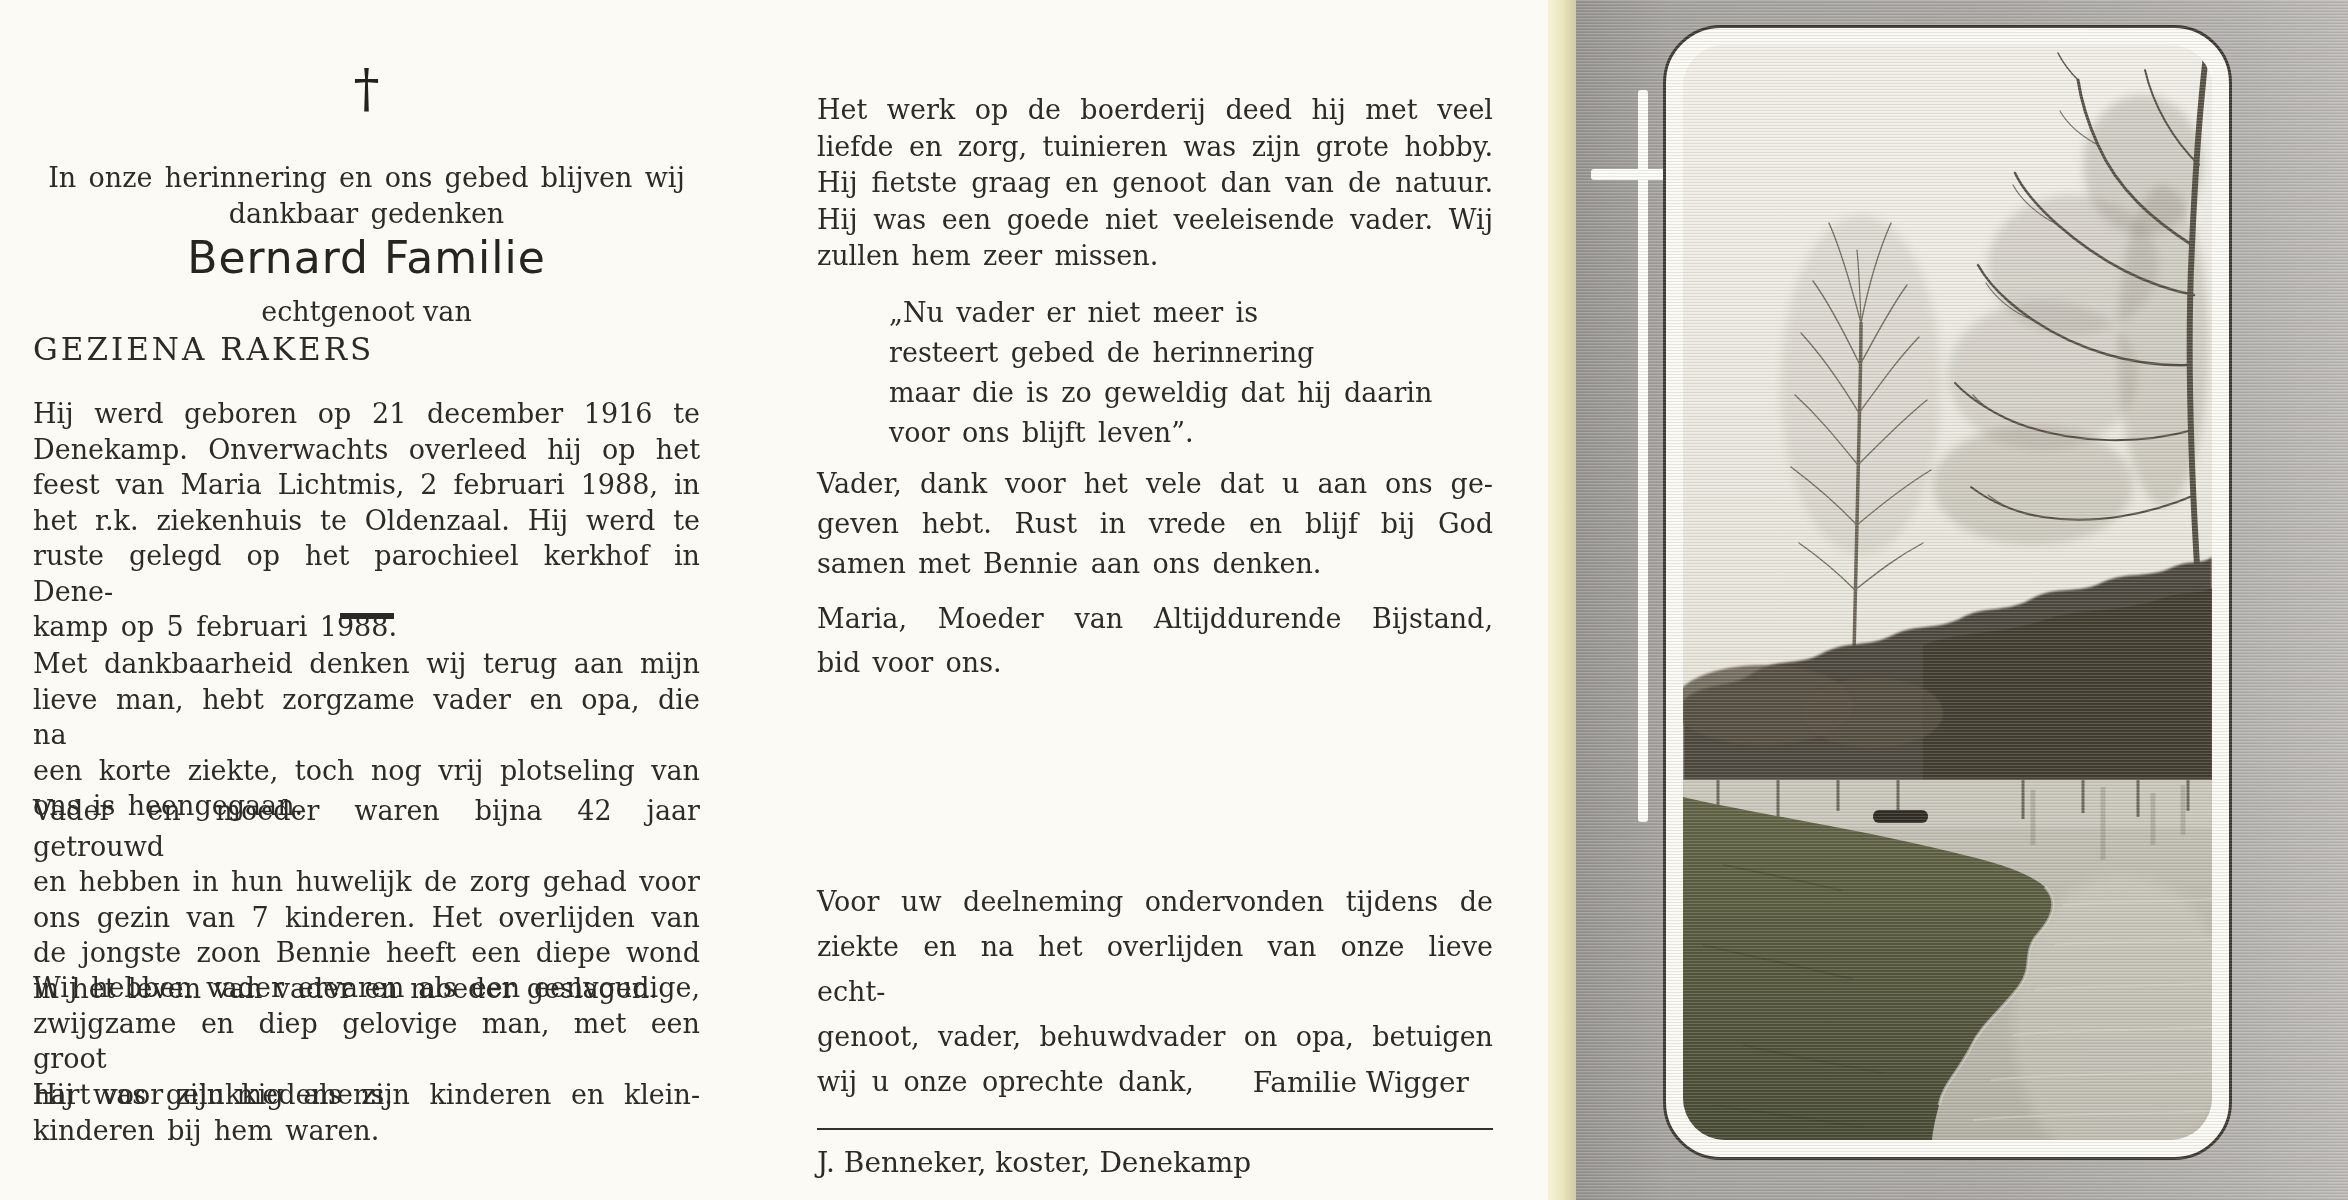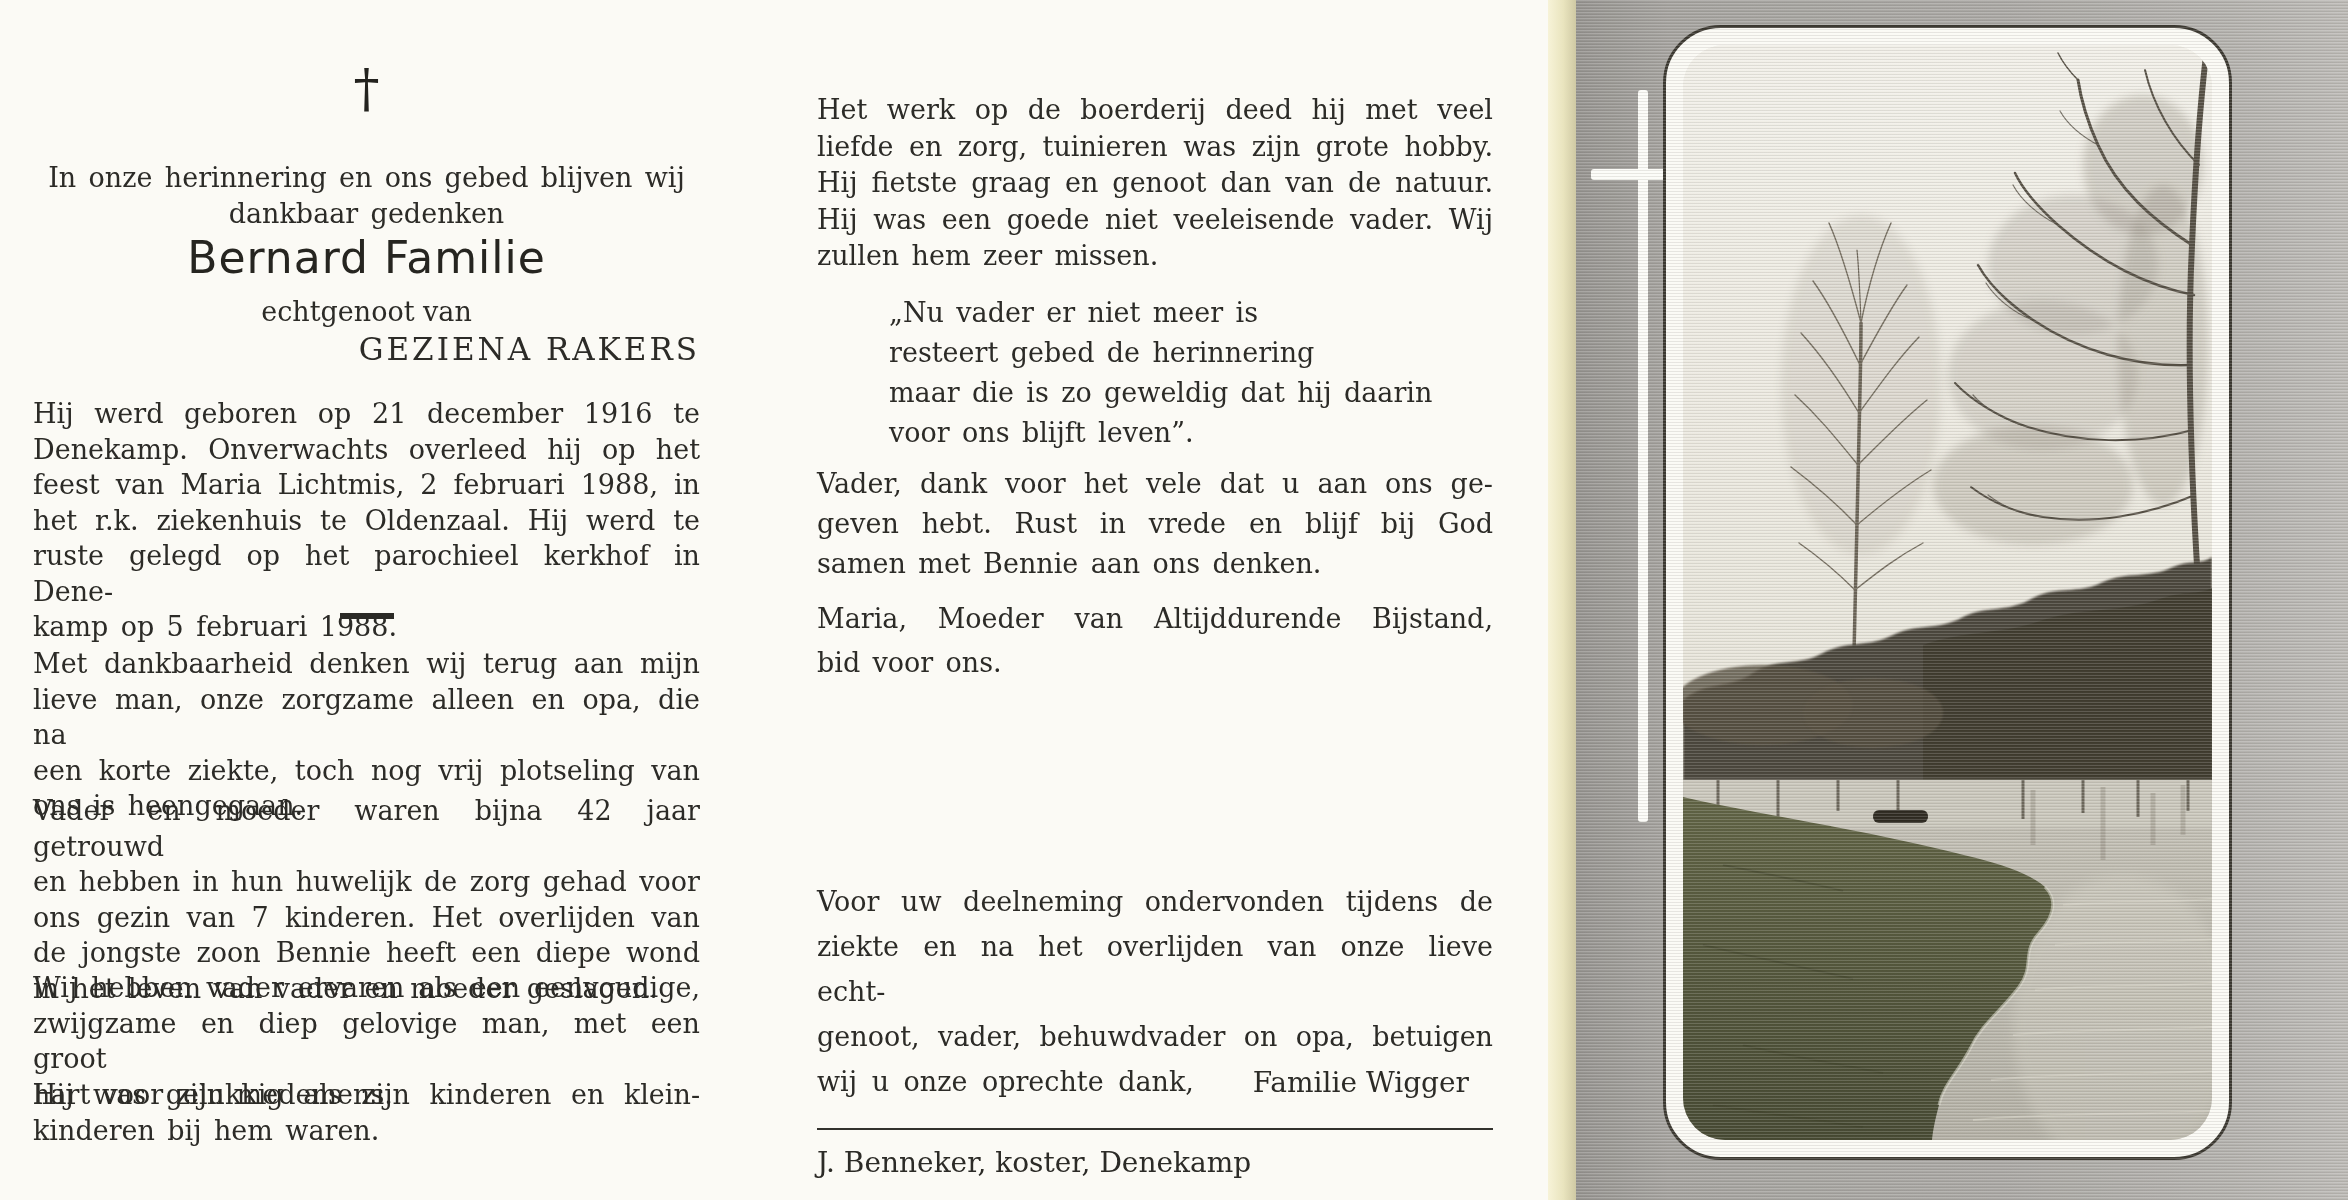--- a/index.html
+++ b/index.html
@@ -16,21 +16,21 @@
     font-size:52px;line-height:52px;color:#23221e;}
 
   .intro-block{position:absolute;top:160px;left:0;width:100%;
     font-size:28px;line-height:37px;}
   .intro-block .tline{text-align:center;}
 
   .name{position:absolute;top:232px;left:0;width:100%;margin:0;text-align:center;
     font-family:"DejaVu Sans","Liberation Sans",sans-serif;font-weight:400;
     font-size:44px;line-height:52px;letter-spacing:1px;color:#262520;}
   .relation{position:absolute;top:296px;left:0;width:100%;text-align:center;font-size:27px;}
-  .spouse{position:absolute;top:331px;left:0;width:100%;text-align:right;
+  .spouse{position:absolute;top:331px;left:0;width:100%;text-align:left;
     font-size:31px;letter-spacing:3px;}
 
   .para{font-size:27px;line-height:35.5px;word-spacing:.14em;}
   .jpara .tline{text-align:justify;text-align-last:justify;}
   .jpara .tline:last-child{text-align-last:left;}
 
   .p-birth{position:absolute;top:396px;left:0;width:100%;}
   .divider{position:absolute;top:613px;left:50%;transform:translateX(-50%);
     width:54px;height:6px;background:#2a2925;}
   .p-memory{position:absolute;top:646px;left:0;width:100%;}
@@ -89,21 +89,21 @@
         <div class="tline">Hij werd geboren op 21 december 1916 te</div>
         <div class="tline">Denekamp. Onverwachts overleed hij op het</div>
         <div class="tline">feest van Maria Lichtmis, 2 februari 1988, in</div>
         <div class="tline">het r.k. ziekenhuis te Oldenzaal. Hij werd te</div>
         <div class="tline">ruste gelegd op het parochieel kerkhof in Dene-</div>
         <div class="tline">kamp op 5 februari 1988.</div>
       </div>
     <div class="divider"></div>
     <div class="para jpara p-memory">
         <div class="tline">Met dankbaarheid denken wij terug aan mijn</div>
-        <div class="tline">lieve man, onze zorgzame alleen en opa, die na</div>
+        <div class="tline">lieve man, hebt zorgzame vader en opa, die na</div>
         <div class="tline">een korte ziekte, toch nog vrij plotseling van</div>
         <div class="tline">ons is heengegaan.</div>
       </div>
     <div class="para jpara p-marriage">
         <div class="tline">Vader en moeder waren bijna 42 jaar getrouwd</div>
         <div class="tline">en hebben in hun huwelijk de zorg gehad voor</div>
         <div class="tline">ons gezin van 7 kinderen. Het overlijden van</div>
         <div class="tline">de jongste zoon Bennie heeft een diepe wond</div>
         <div class="tline">in het leven van vader en moeder geslagen.</div>
       </div>

